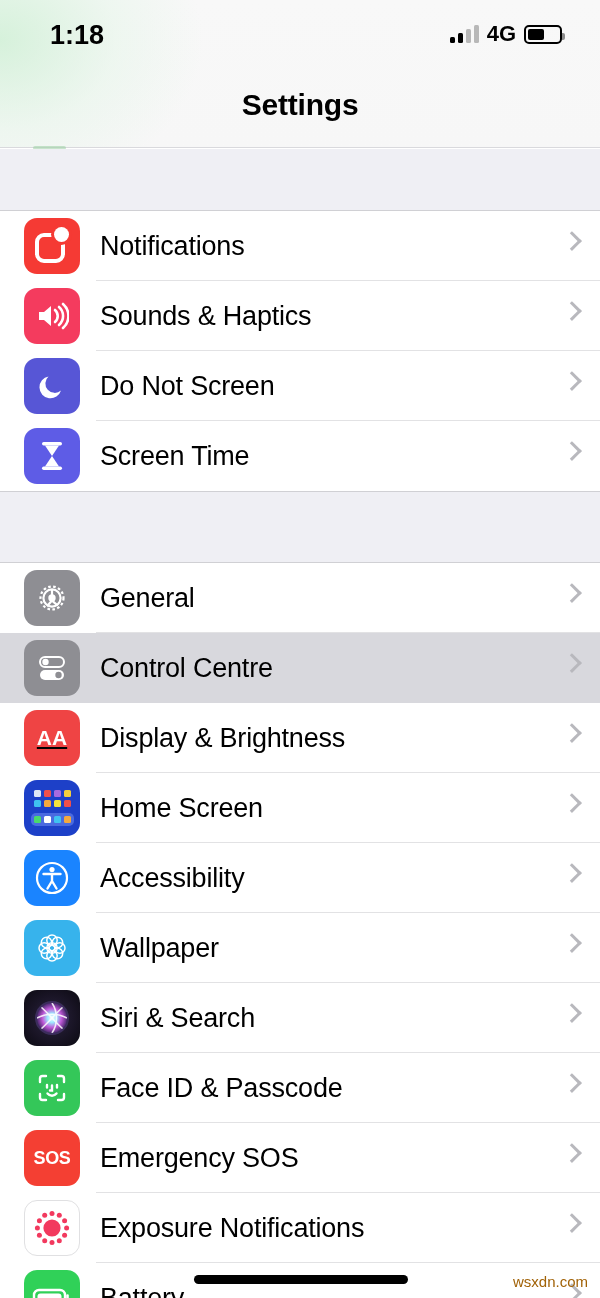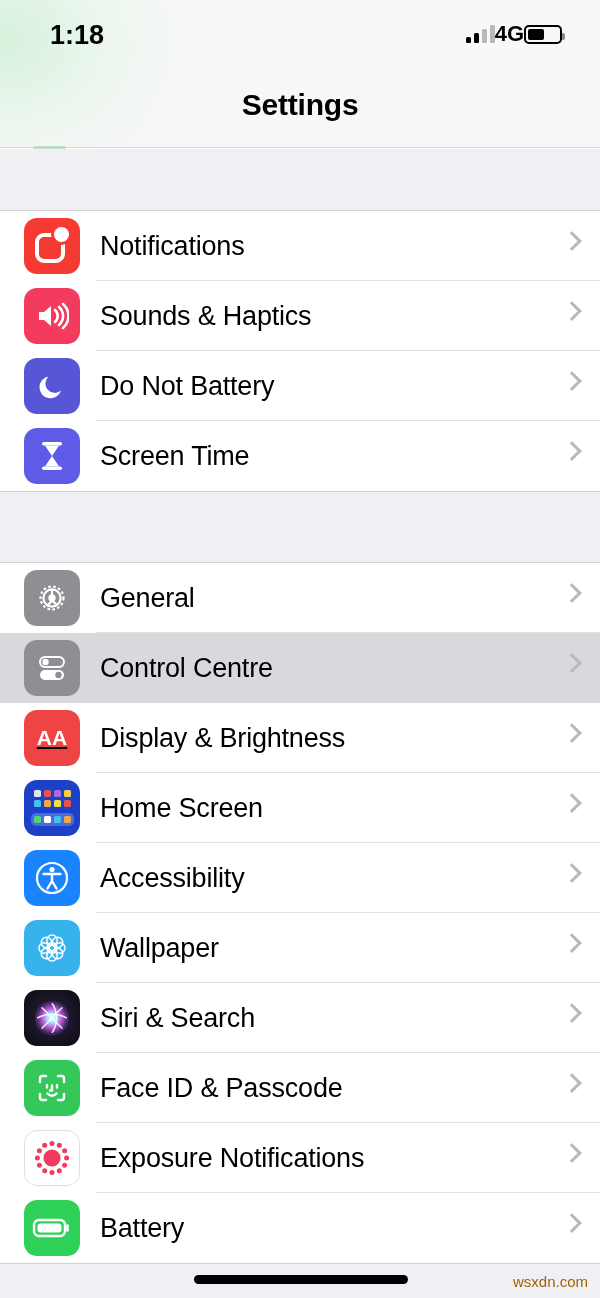--- a/index.html
+++ b/index.html
@@ -27,21 +27,21 @@
   .statusbar {
     position: absolute; top: 20px; left: 0; width: 600px; height: 40px;
   }
   .status-time {
     position: absolute; left: 50px; top: 0px;
     font-size: 27px; font-weight: bold; color: #000;
     letter-spacing: 0px;
   }
   .status-right {
     position: absolute; right: 38px; top: 3px;
-    display: flex; align-items: center; 
+    display: flex; align-items: center; gap: 8px;
   }
   .signal { display: flex; align-items: flex-end; gap: 3px; height: 18px; }
   .signal i { display: block; width: 5px; border-radius: 1.5px; background: #000; }
   .signal i.b1 { height: 6px; }
   .signal i.b2 { height: 10px; }
   .signal i.b3 { height: 14px; background: #b8b8b8; }
   .signal i.b4 { height: 18px; background: #b8b8b8; }
   .net-label { font-size: 22px; font-weight: 600; color: #000; line-height: 1; }
   .battery {
     position: relative; width: 38px; height: 19px;
@@ -224,21 +224,21 @@
         <div class="chev"></div>
         <div class="sep"></div>
       </div>
 
       <div class="row">
         <div class="icon ic-dnd">
           <svg width="32" height="32" viewBox="0 0 32 32" aria-hidden="true">
             <path d="M25 20.5 A11 11 0 1 1 12.5 6.5 A9 9 0 0 0 25 20.5 z" fill="#fff"></path>
           </svg>
         </div>
-        <div class="label">Do Not Battery</div>
+        <div class="label">Do Not Screen</div>
         <div class="chev"></div>
         <div class="sep"></div>
       </div>
 
       <div class="row">
         <div class="icon ic-screentime">
           <svg width="26" height="32" viewBox="0 0 26 32" aria-hidden="true">
             <rect x="3" y="2" width="20" height="3.4" rx="1.7" fill="#fff"></rect>
             <rect x="3" y="26.6" width="20" height="3.4" rx="1.7" fill="#fff"></rect>
             <path d="M6 5.4 h14 L13 16 z" fill="#fff"></path>
@@ -395,20 +395,28 @@
               <path d="M18 15.5 V20.5 H16"></path>
               <path d="M13.5 23.5 C16 26.5 20 26.5 22.5 23.5"></path>
             </g>
           </svg>
         </div>
         <div class="label">Face ID &amp; Passcode</div>
         <div class="chev"></div>
         <div class="sep"></div>
       </div>
 
+      <div class="row">
+        <div class="icon ic-sos">
+          <span class="t">SOS</span>
+        </div>
+        <div class="label">Emergency SOS</div>
+        <div class="chev"></div>
+        <div class="sep"></div>
+      </div>
 
       <div class="row">
         <div class="icon ic-exposure">
           <svg width="46" height="46" viewBox="0 0 46 46" aria-hidden="true">
             <circle cx="23" cy="23" r="8.6" fill="#f2395e"></circle>
             <g fill="#f2395e">
               <circle cx="23" cy="8.4" r="2.5"></circle>
               <circle cx="30.3" cy="10.3" r="2.5"></circle>
               <circle cx="35.6" cy="15.7" r="2.5"></circle>
               <circle cx="37.6" cy="23" r="2.5"></circle>

